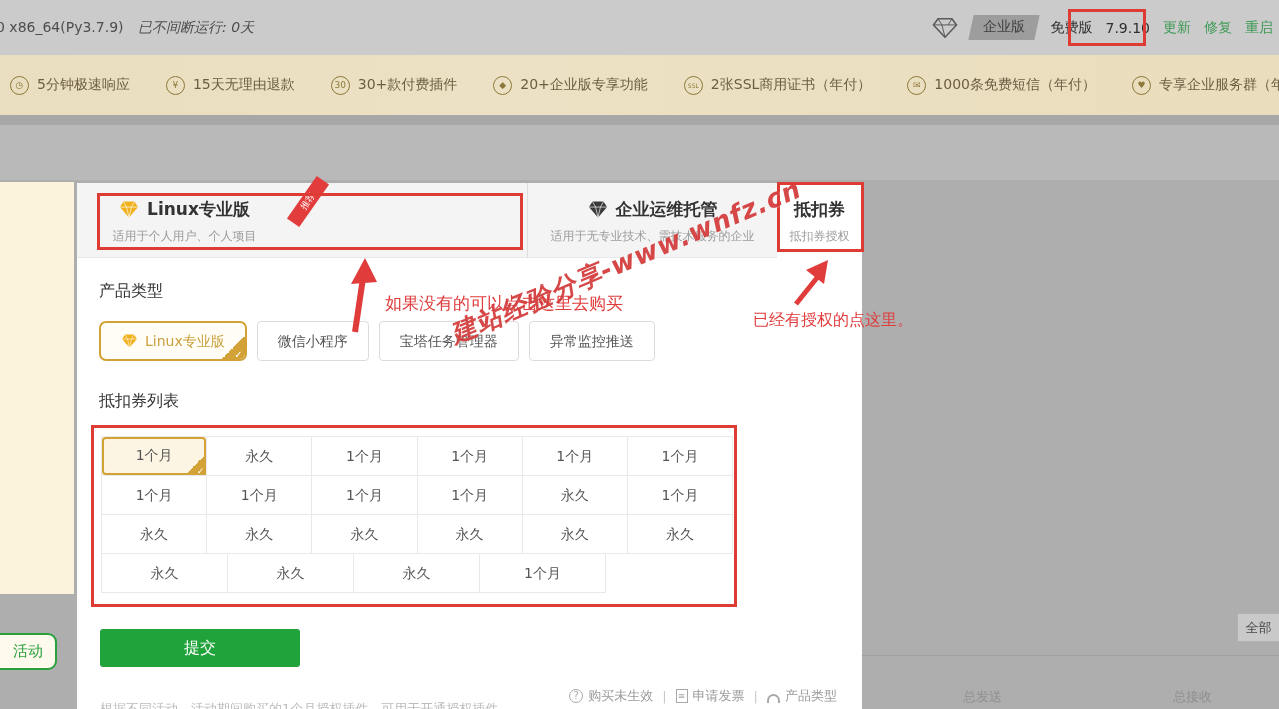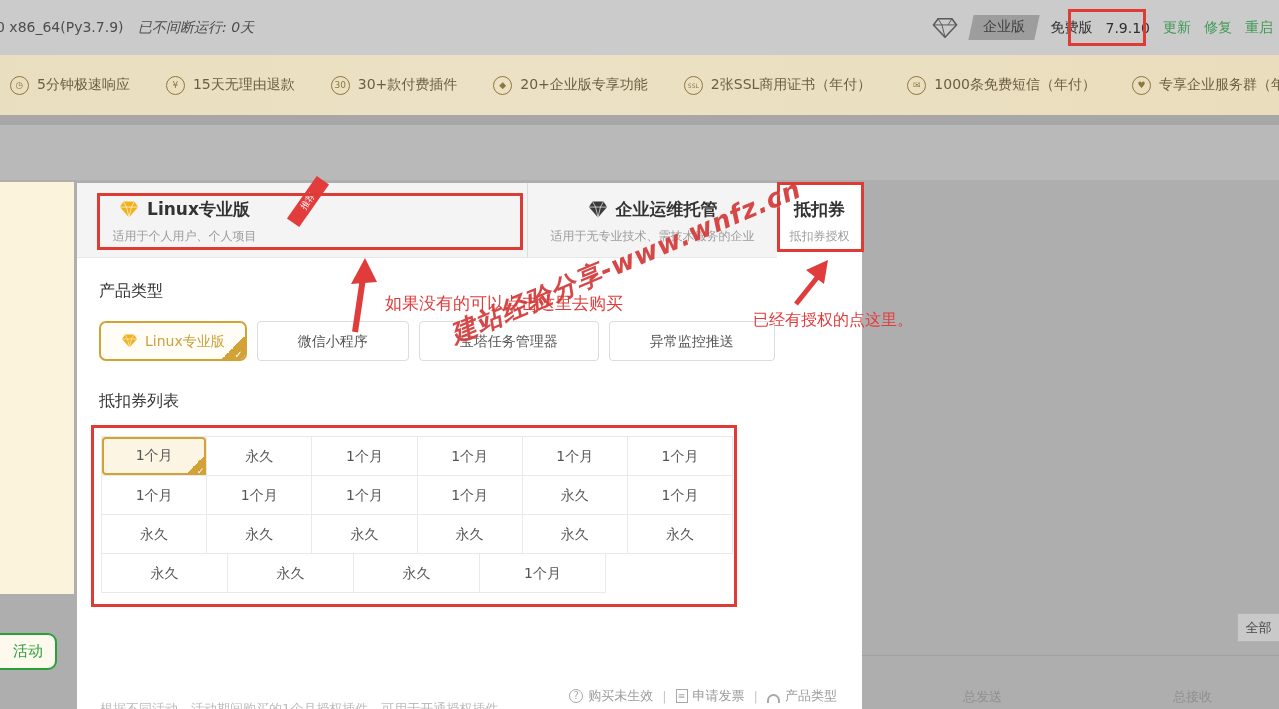--- a/index.html
+++ b/index.html
@@ -61,21 +61,21 @@
   .ribbon { position:absolute; left:205px; top:11px; width:52px; height:15px;
     background:#e23c3c; color:#fff; font-size:9px; line-height:15px; text-align:center;
     transform:rotate(-55deg); z-index:2; }
 
   .section-label { position:absolute; left:22px; font-size:16px; color:#333; }
   .lbl-product { top:98px; }
   .lbl-coupon  { top:208px; }
 
   .product-row { position:absolute; left:22px; top:138px; display:flex; gap:10px; }
   .pbtn { height:40px; border:1px solid #dcdcdc; border-radius:4px; background:#fff;
-    color:#555; font-size:14px; line-height:38px; padding:0 40px; cursor:pointer; white-space:nowrap; }
+    color:#555; font-size:14px; line-height:38px; padding:0 20px; cursor:pointer; white-space:nowrap; }
   .pbtn.sel { border:2px solid #d3a237; border-radius:7px; color:#c9a23d; background:#fffdf6;
     display:flex; align-items:center; gap:7px; padding:0 20px; position:relative; overflow:hidden; }
   .pbtn.sel::after { content:"✓"; position:absolute; right:0; bottom:0; width:22px; height:22px;
     background:linear-gradient(135deg,transparent 50%,#d3a237 50%); color:#fff; font-size:10px;
     text-align:right; line-height:36px; padding-right:2px; }
 
   .coupon-table { position:absolute; left:24px; top:253px; width:632px;
     border-top:1px solid #e9e9e9; border-left:1px solid #e9e9e9; }
   .crow { display:flex; }
   .ccell { width:126px; height:39px; border-right:1px solid #e9e9e9; border-bottom:1px solid #e9e9e9;
@@ -257,20 +257,21 @@
     </div>
     <div class="crow">
       <div class="ccell">永久</div>
       <div class="ccell">永久</div>
       <div class="ccell">永久</div>
       <div class="ccell">1个月</div>
       <div class="ccell empty"></div>
     </div>
   </div>
 
+  <button class="submit-btn">提交</button>
 
   <div class="modal-footer">
     <span class="mf-item">
       <span class="fi-q">?</span>
       <span>购买未生效</span>
     </span>
     <span class="mf-sep">|</span>
     <span class="mf-item">
       <span class="fi-inv">≡</span>
       <span>申请发票</span>

